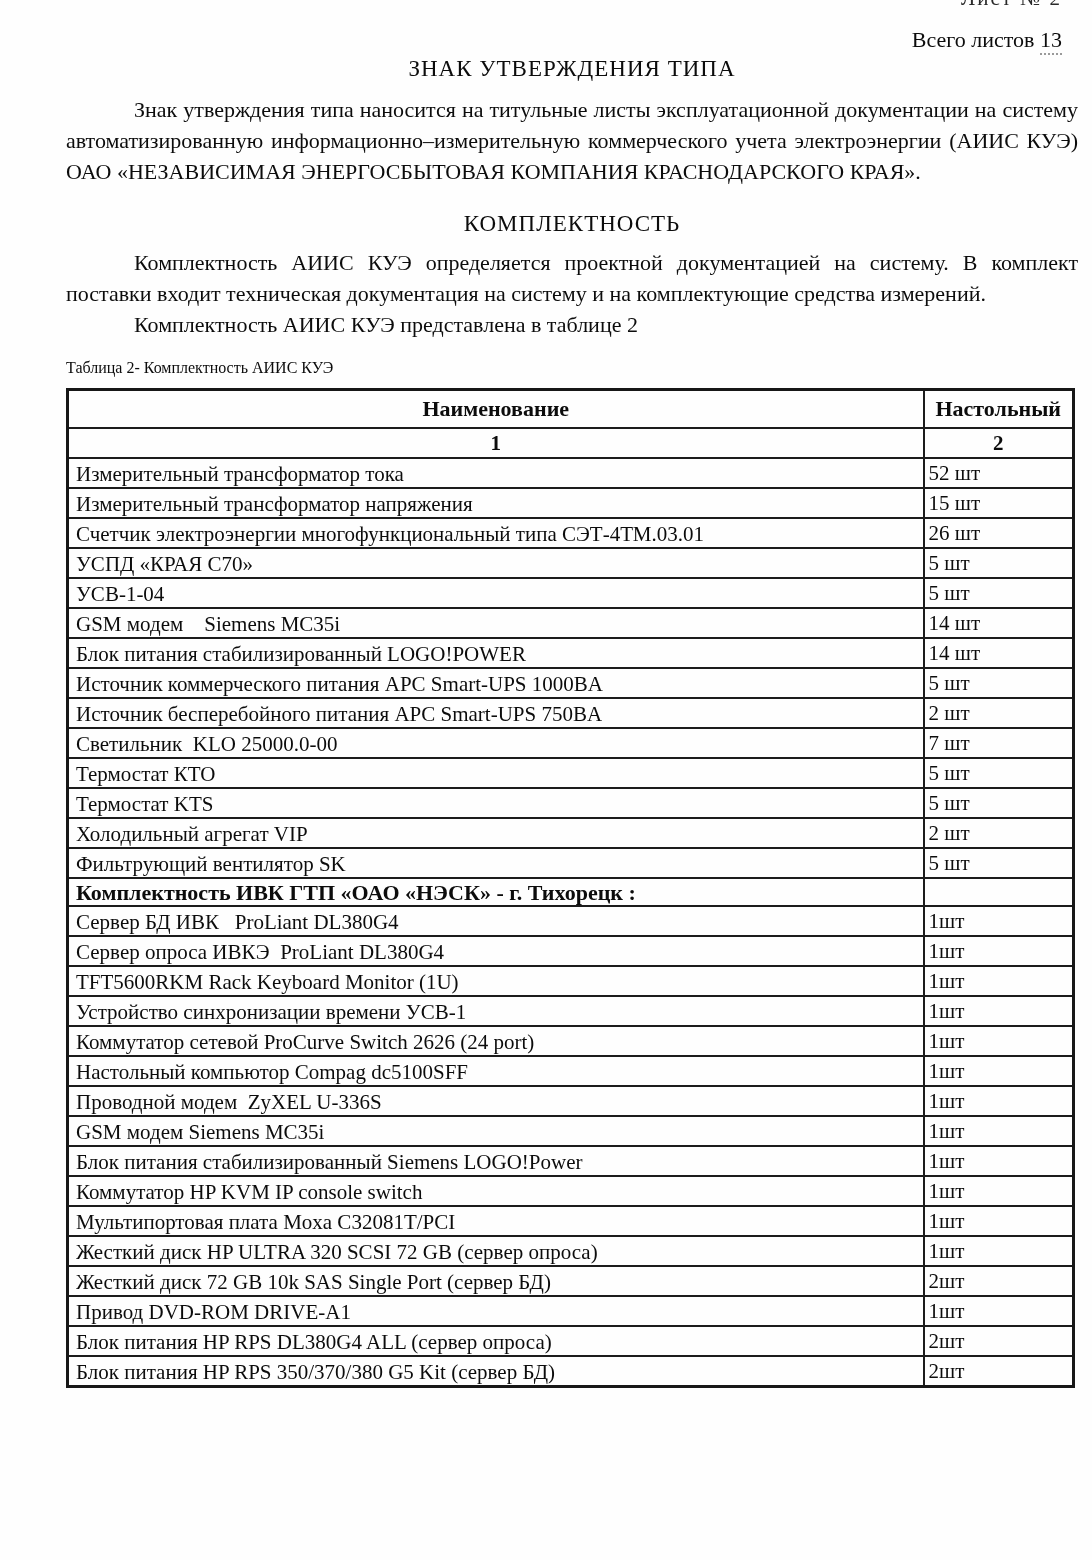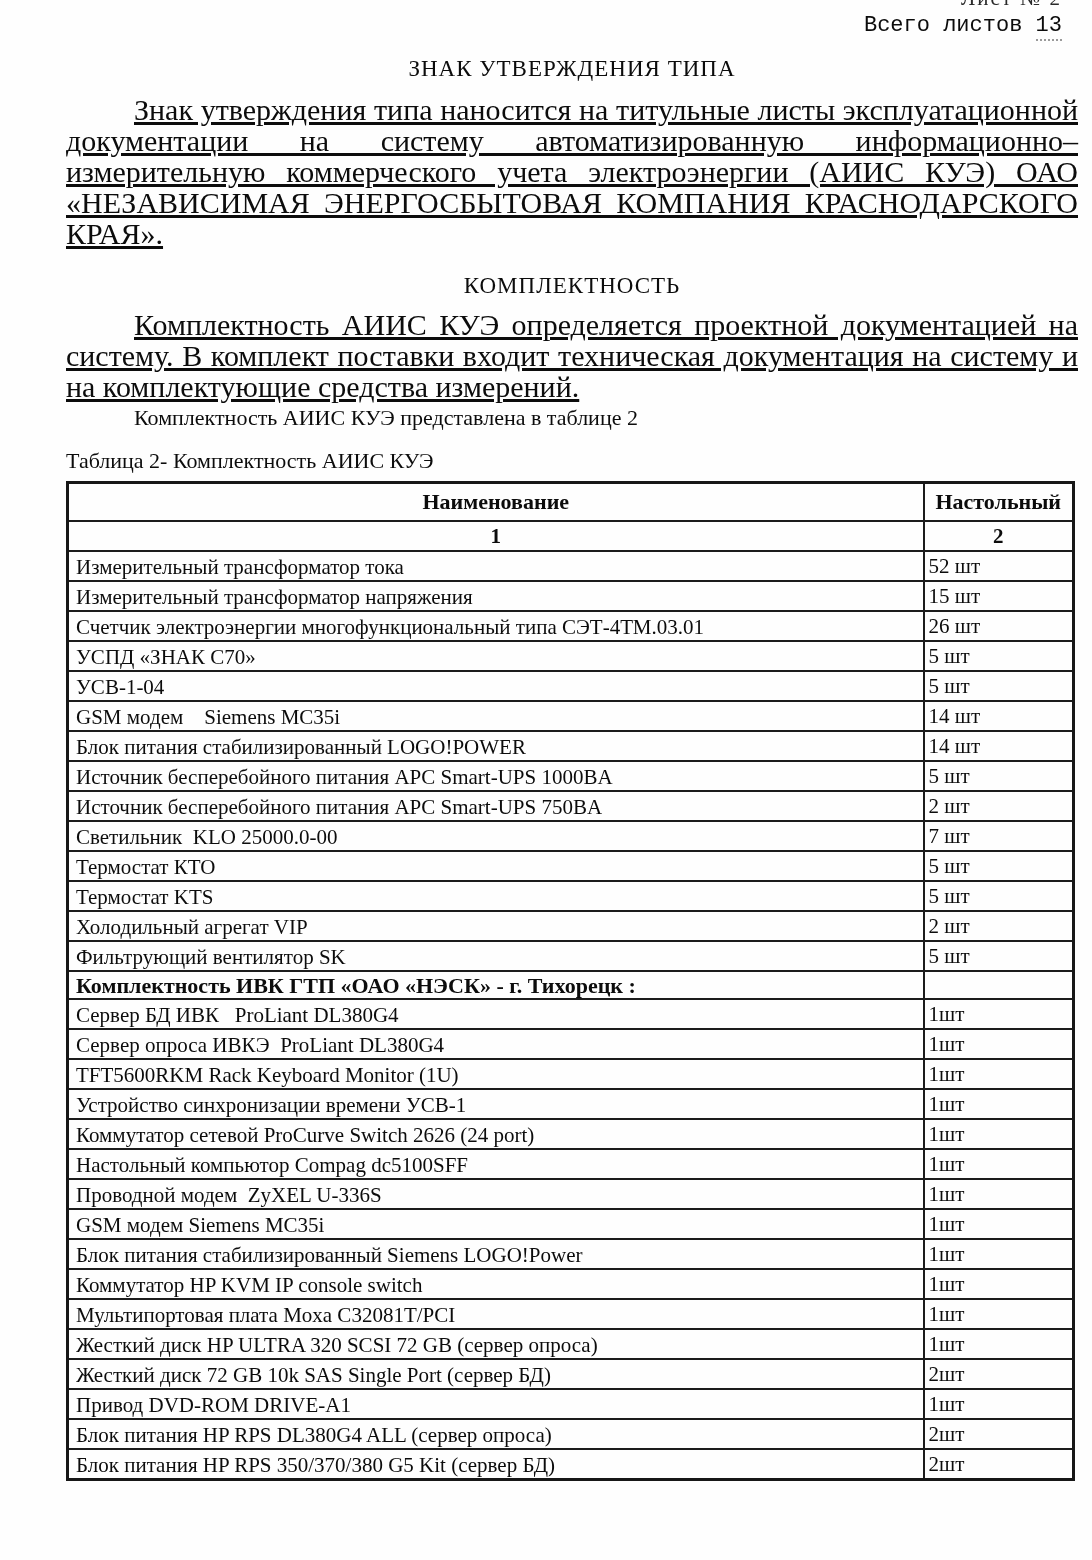--- a/index.html
+++ b/index.html
@@ -8,44 +8,44 @@
     width:1092px; height:1560px;
     background:#fefefe;
     font-family:"Liberation Serif","DejaVu Serif",serif;
     color:#0c0c0c;
     overflow:hidden;
   }
   
   .header-right { position:absolute; top:0; right:30px; text-align:right; }
   .clip { height:10px; overflow:hidden; }
   .clip span { display:block; font-size:21px; line-height:24px; transform:translateY(-14px); letter-spacing:2px; color:#2a2a2a; }
-  .total { font-size:22px; line-height:28px; margin-top:2px;font-family:Liberation Mono, monospace; }
+  .total { font-size:22px; line-height:28px; margin-top:16px; }
   .pnum { border-bottom:2px dotted #9a9a9a; padding-bottom:1px; }
 
   .content { padding:54px 14px 0 66px; }
 
   h1 {
     margin:0 0 10px 0;
     font-size:23px; font-weight:normal;
     letter-spacing:1px;
     text-align:center; line-height:30px;
   }
   h1.second { margin-top:22px; margin-bottom:8px; }
 
   p.body-par {
     margin:8px 0 0 0;
-    font-size:30px; line-height:31px;
-    text-align:justify; text-indent:68px;text-decoration:underline;
+    font-size:22px; line-height:31px;
+    text-align:justify; text-indent:68px;
   }
   p.note-par {
     margin:0; font-size:22px; line-height:31px;
     text-align:left; text-indent:68px;
   }
 
-  .caption { margin:14px 0 6px 0; font-size:22px; line-height:28px; }
+  .caption { margin:14px 0 6px 0; font-size:16px; line-height:28px; }
 
   table.eq {
     width:1009px;
     border-collapse:collapse; table-layout:fixed;
     border:3px solid #171717;
   }
   table.eq col.c2 { width:150px; }
   table.eq th, table.eq td { border:2px solid #1c1c1c; vertical-align:middle; }
   table.eq th {
     font-size:22px; font-weight:bold; text-align:center;
@@ -110,37 +110,37 @@
           </tr>
           <tr>
             <td class="name-cell">Измерительный трансформатор напряжения</td>
             <td class="qty-cell">15 шт</td>
           </tr>
           <tr>
             <td class="name-cell">Счетчик электроэнергии многофункциональный типа СЭТ-4ТМ.03.01</td>
             <td class="qty-cell">26 шт</td>
           </tr>
           <tr>
-            <td class="name-cell">УСПД «ЗНАК С70»</td>
+            <td class="name-cell">УСПД «КРАЯ С70»</td>
             <td class="qty-cell">5 шт</td>
           </tr>
           <tr>
             <td class="name-cell">УСВ-1-04</td>
             <td class="qty-cell">5 шт</td>
           </tr>
           <tr>
             <td class="name-cell">GSM модем    Siemens MC35i</td>
             <td class="qty-cell">14 шт</td>
           </tr>
           <tr>
             <td class="name-cell">Блок питания стабилизированный LOGO!POWER</td>
             <td class="qty-cell">14 шт</td>
           </tr>
           <tr>
-            <td class="name-cell">Источник бесперебойного питания APC Smart-UPS 1000BA</td>
+            <td class="name-cell">Источник коммерческого питания APC Smart-UPS 1000BA</td>
             <td class="qty-cell">5 шт</td>
           </tr>
           <tr>
             <td class="name-cell">Источник бесперебойного питания APC Smart-UPS 750BA</td>
             <td class="qty-cell">2 шт</td>
           </tr>
           <tr>
             <td class="name-cell">Светильник  KLO 25000.0-00</td>
             <td class="qty-cell">7 шт</td>
           </tr>

